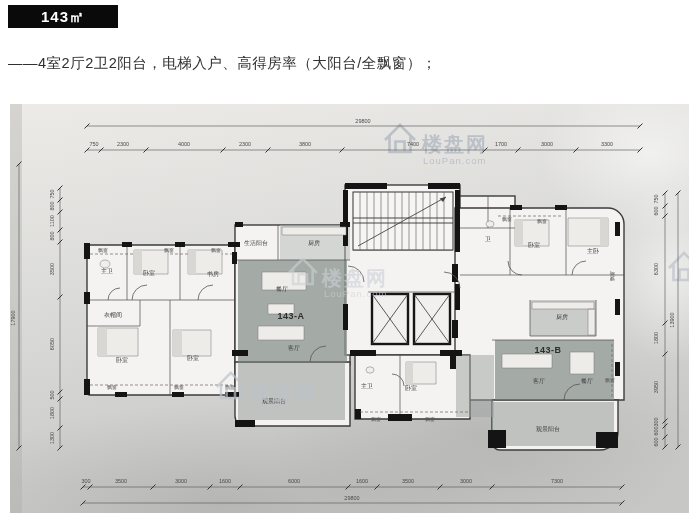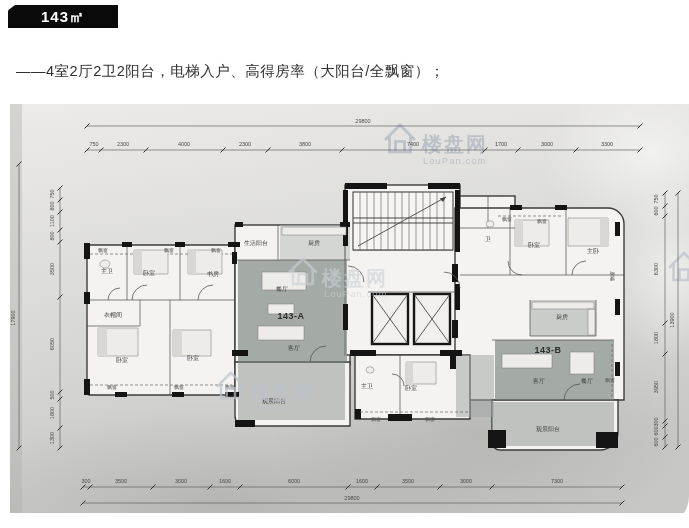--- a/index.html
+++ b/index.html
@@ -1,20 +1,20 @@
 <!DOCTYPE html>
 <html><head>
 <meta charset="utf-8">
 <style>
   html,body{margin:0;padding:0;background:#fff;}
   .page{position:relative;width:689px;height:528px;background:#fff;overflow:hidden;
-        font-family:"Liberation Sans",sans-serif;border-radius:32px;}
+        font-family:"Liberation Sans",sans-serif;}
   .area-badge{position:absolute;left:8px;top:5px;width:110px;height:23px;background:#0a0a0a;
         color:#fff;font-size:15px;font-weight:bold;text-align:center;line-height:23px;letter-spacing:1px;}
-  .desc{position:absolute;left:8px;top:54px;margin:8px;font-size:14.5px;color:#303030;letter-spacing:.5px;}
+  .desc{position:absolute;left:8px;top:54px;margin:0;font-size:14.5px;color:#303030;letter-spacing:.5px;}
   .plan-wrap{position:absolute;left:10px;top:104px;width:679px;height:409px;overflow:hidden;}
   svg text{font-family:"Liberation Sans",sans-serif;}
   .room-lb{font-size:6px;fill:#3c3c3c;}
   .bay-lb{font-size:5px;fill:#555;}
   .unit-lb{font-size:9px;fill:#2e2e2e;font-weight:bold;letter-spacing:.5px;}
   .dim{font-size:5.5px;fill:#4a4a4a;}
   .wall{fill:#f4f3f1;stroke:#3c3c3c;stroke-width:1.4;}
   .wm-brand{font-size:20px;font-weight:bold;letter-spacing:2px;}
   .wm-domain{font-size:9.5px;letter-spacing:1px;}
 </style>

